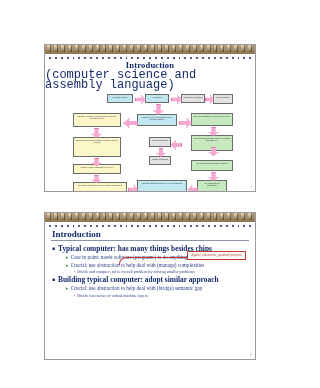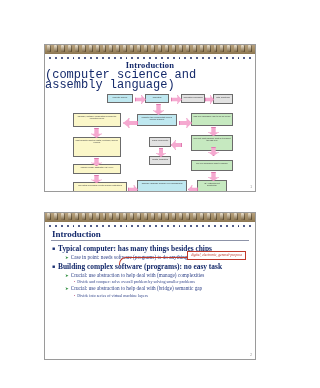--- a/index.html
+++ b/index.html
@@ -305,31 +305,31 @@
 
       <div class="blist" id="bullets">
           <div class="b1">
             <span class="mk">■</span>
             <span>Typical computer: has many things besides chips</span>
           </div>
           <div class="b2">
             <span class="mk">➤</span>
             <span>Case in point: needs software (programs) to do anything useful</span>
           </div>
-          <div class="b1">
-            <span class="mk">■</span>
-            <span>Building complex software (programs): no easy task</span>
-          </div>
           <div class="b2">
             <span class="mk">➤</span>
             <span>Crucial: use abstraction to help deal with (manage) complexities</span>
           </div>
           <div class="b3">
             <span class="mk">•</span>
             <span>Divide and conquer: solve overall problem by solving smaller problems</span>
+          </div>
+          <div class="b1">
+            <span class="mk">■</span>
+            <span>Building typical computer: adopt similar approach</span>
           </div>
           <div class="b2">
             <span class="mk">➤</span>
             <span>Crucial: use abstraction to help deal with (bridge) semantic gap</span>
           </div>
           <div class="b3">
             <span class="mk">•</span>
             <span>Divide into series of virtual machine layers</span>
           </div>
         </div>

